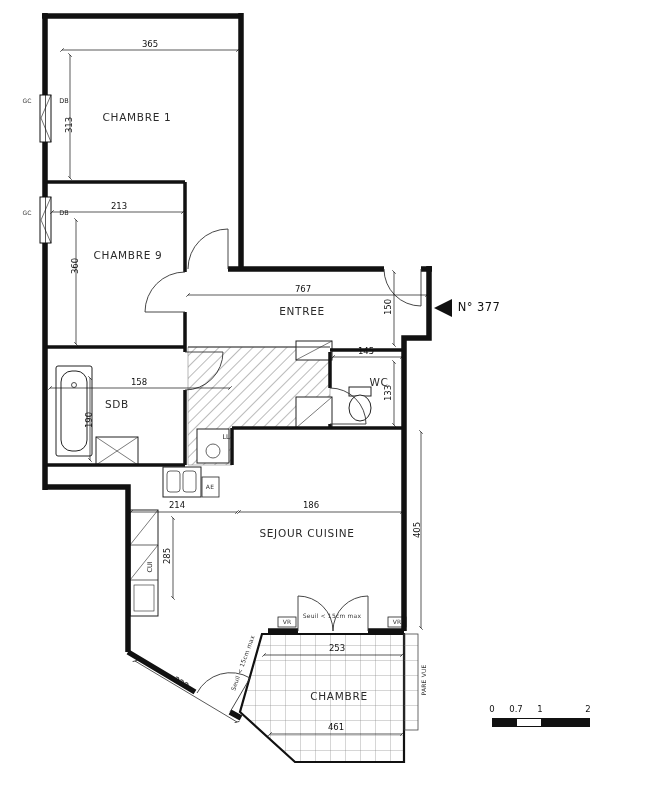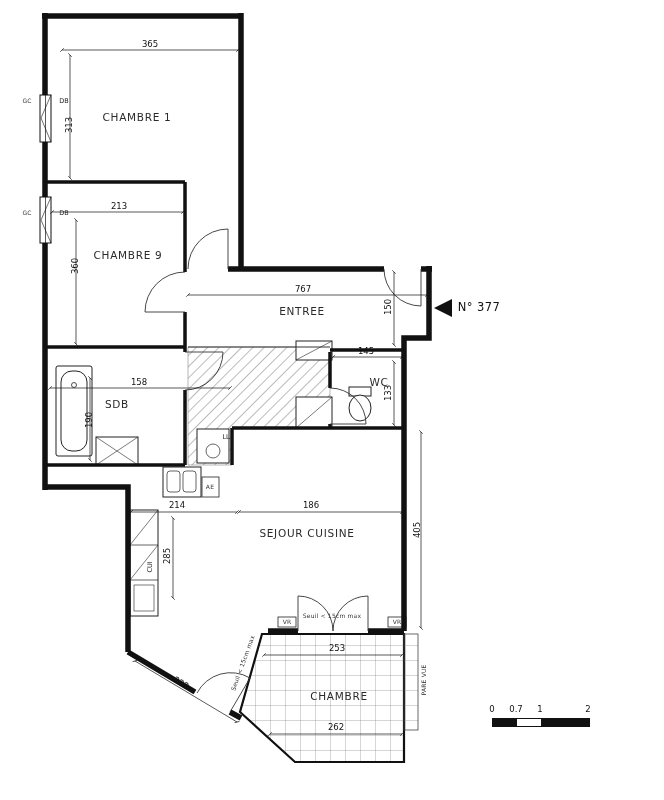--- a/index.html
+++ b/index.html
@@ -186,21 +186,21 @@
 <div class="lab dim" style="left:388px;top:307px;transform:translate(-50%,-50%) rotate(-90deg)">150</div>
 <div class="lab dim" style="left:366px;top:351px">145</div>
 <div class="lab dim" style="left:388px;top:393px;transform:translate(-50%,-50%) rotate(-90deg)">133</div>
 <div class="lab dim" style="left:139px;top:382px">158</div>
 <div class="lab dim" style="left:89px;top:420px;transform:translate(-50%,-50%) rotate(-90deg)">190</div>
 <div class="lab dim" style="left:177px;top:505px">214</div>
 <div class="lab dim" style="left:311px;top:505px">186</div>
 <div class="lab dim" style="left:167px;top:556px;transform:translate(-50%,-50%) rotate(-90deg)">285</div>
 <div class="lab dim" style="left:417px;top:530px;transform:translate(-50%,-50%) rotate(-90deg)">405</div>
 <div class="lab dim" style="left:337px;top:648px">253</div>
-<div class="lab dim" style="left:336px;top:727px">262</div>
+<div class="lab dim" style="left:336px;top:727px">461</div>
 <div class="lab dim" style="left:181px;top:683px;transform:translate(-50%,-50%) rotate(31deg)">222</div>
 
 <div class="lab tiny" style="left:27px;top:101px">GC</div>
 <div class="lab tiny" style="left:27px;top:213px">GC</div>
 <div class="lab db" style="left:64px;top:101px">DB</div>
 <div class="lab db" style="left:64px;top:213px">DB</div>
 <div class="lab db" style="left:226px;top:437px">LL</div>
 <div class="lab tiny" style="left:210px;top:487px">AE</div>
 <div class="lab tiny" style="left:287px;top:622px">VR</div>
 <div class="lab tiny" style="left:397px;top:622px">VR</div>

